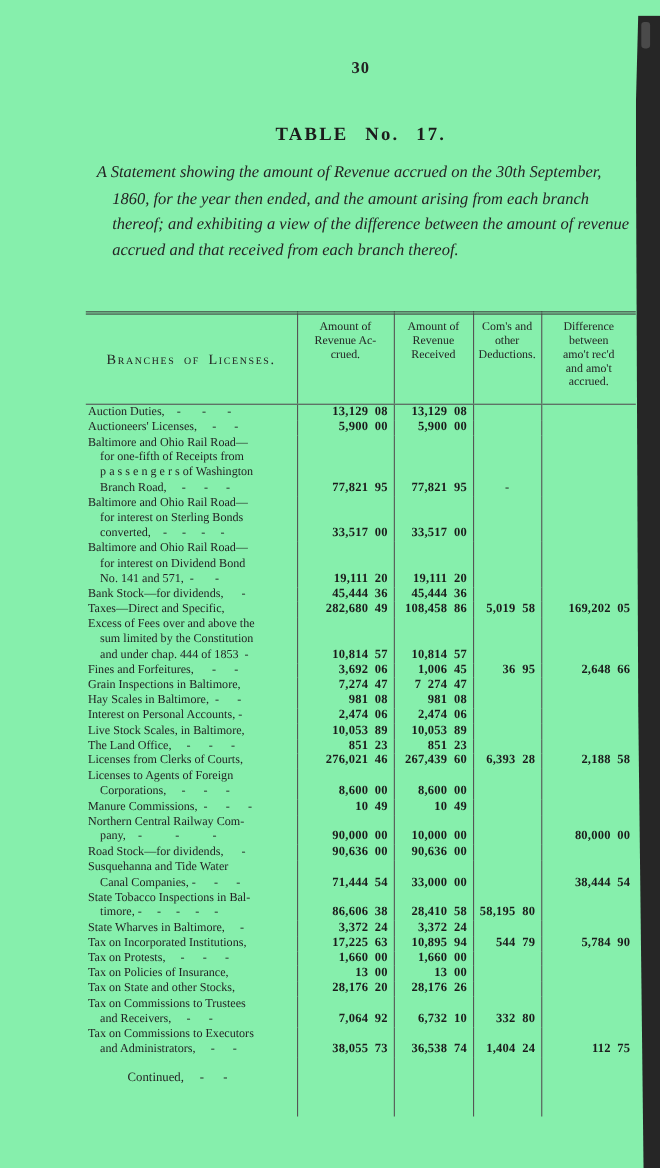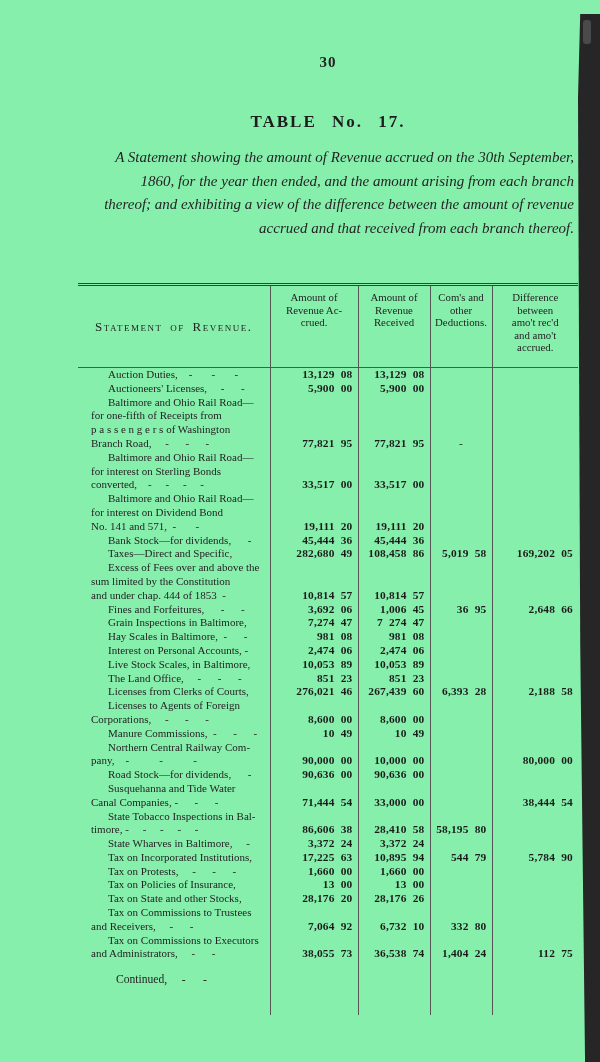--- a/index.html
+++ b/index.html
@@ -46,21 +46,20 @@
     top: 146px;
     left: 88px;
     width: 472px;
     font-style: italic;
     font-size: 15px;
     line-height: 23.5px;
     padding-left: 14px;
     text-indent: -14px;
     color: #242424;
     margin: 0;
-    text-align: right;
   }
 
   
   table.rev-table {
     position: absolute;
     left: 78px;
     top: 283px;
     width: 500px;
     border-collapse: collapse;
     table-layout: fixed;
@@ -96,21 +95,21 @@
   .cell-label {
     font-size: 11px;
     line-height: 13.8px;
     color: #242424;
   }
   .lbl-line {
     white-space: pre;
     padding-left: 13px;
     overflow: hidden;
   }
-  .lbl-line.first { padding-left: 2px; margin-left: 28px; }
+  .lbl-line.first { padding-left: 2px; }
 
   .cell-num {
     font-size: 11.4px;
     line-height: 13.8px;
     font-weight: bold;
     text-align: right;
     padding-right: 5px;
     white-space: pre;
     letter-spacing: 0.2px;
     word-spacing: 3px;
@@ -168,21 +167,21 @@
   <table class="rev-table">
     <colgroup>
       <col class="c-branches">
       <col class="c-accrued">
       <col class="c-received">
       <col class="c-deduct">
       <col class="c-diff">
     </colgroup>
     <thead>
       <tr>
-        <th class="h-branches">Statement of Revenue.</th>
+        <th class="h-branches">Branches of Licenses.</th>
         <th class="v-rule">Amount of
 Revenue Ac-
 crued.</th>
         <th class="v-rule">Amount of
 Revenue
 Received</th>
         <th class="v-rule">Com's and
 other
 Deductions.</th>
         <th class="v-rule">Difference

